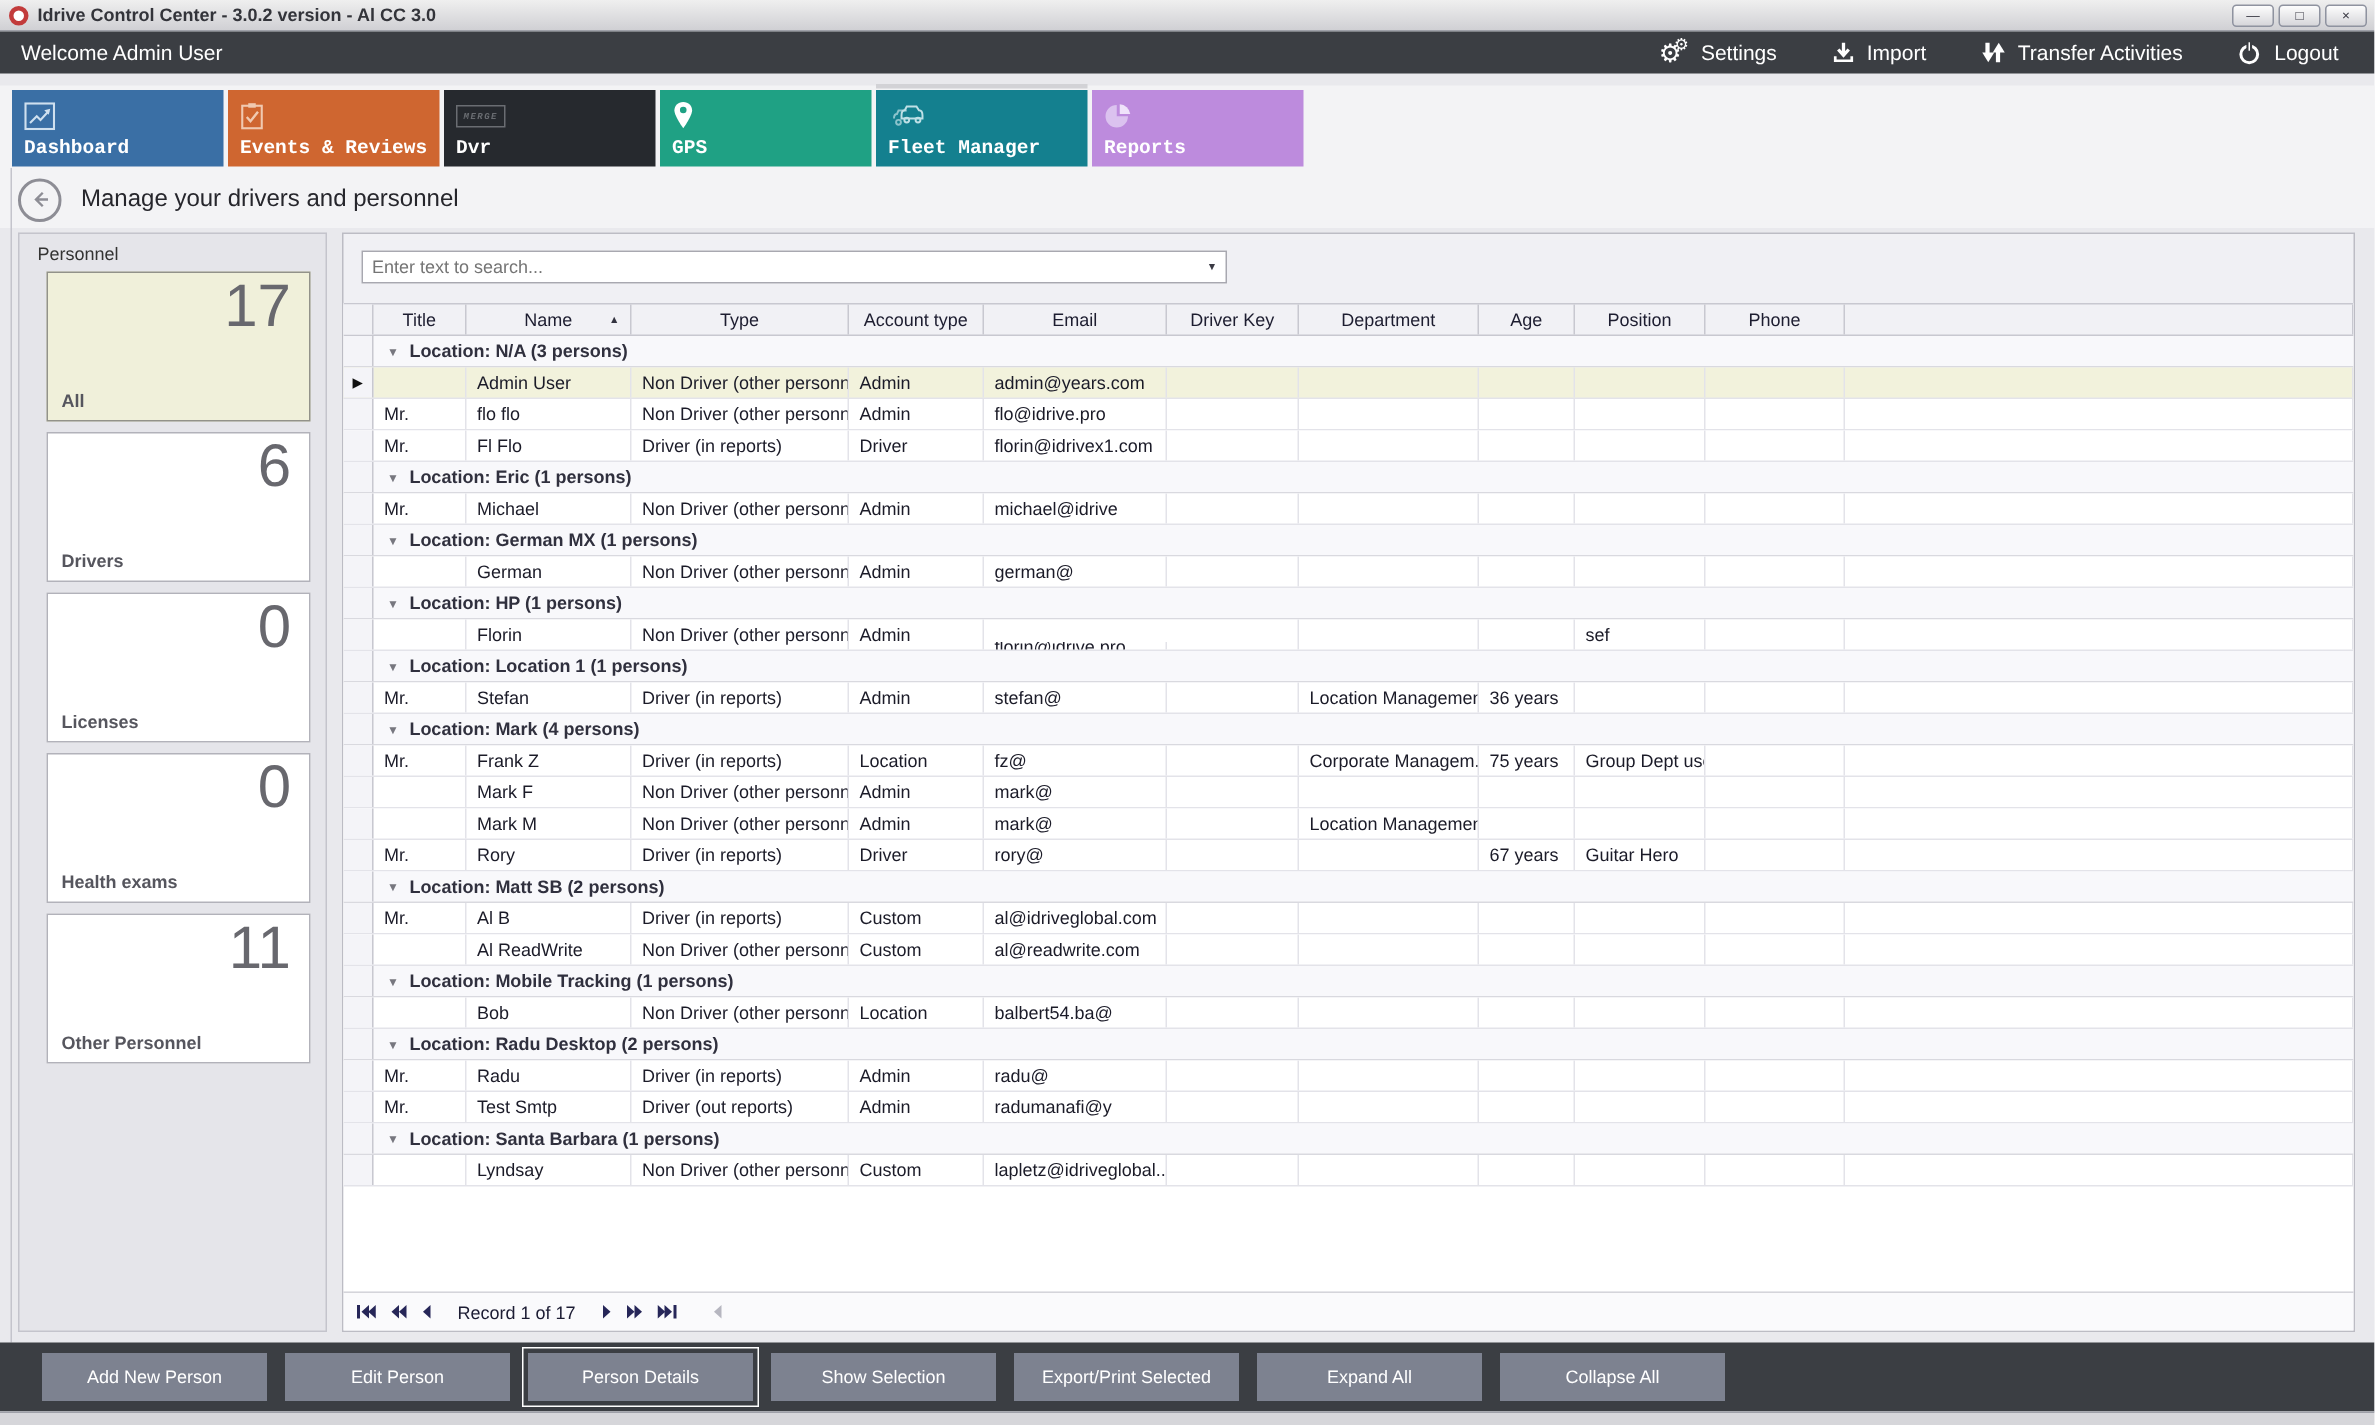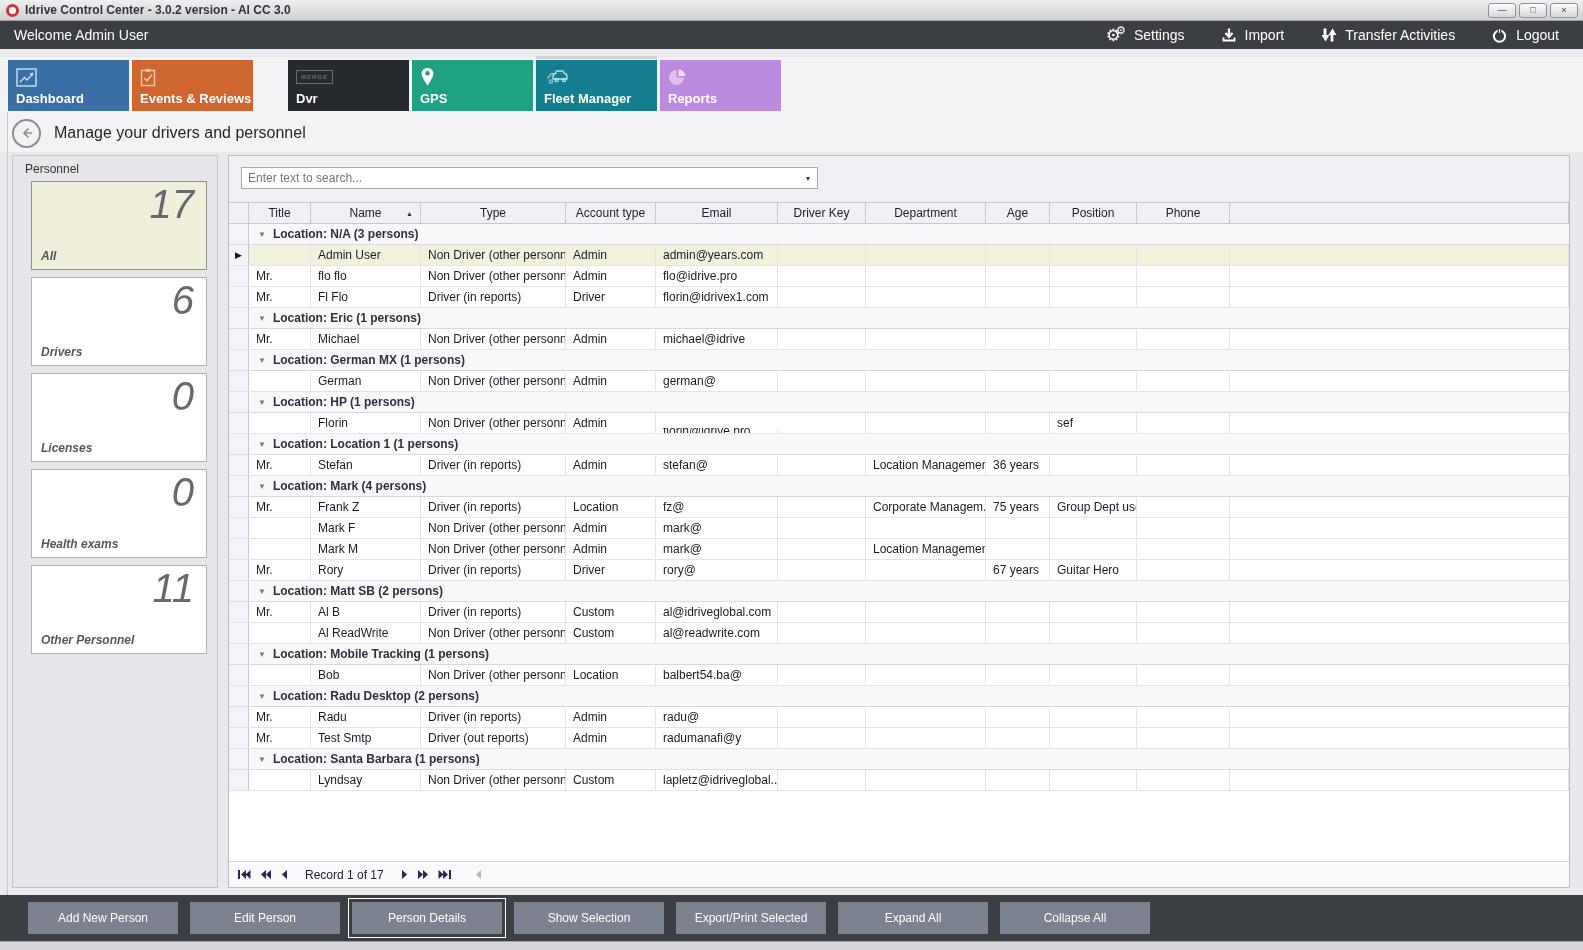--- a/index.html
+++ b/index.html
@@ -22,39 +22,39 @@
   
   .menubar { position:absolute; top:21px; left:0; right:0; height:28px;
     background:#3b3e43; display:flex; align-items:center; color:#fff; }
   .welcome { font-size:14px; padding-left:14px; }
   .menu-actions { margin-left:auto; display:flex; align-items:center; gap:36px; padding-right:24px; }
   .menu-action { display:flex; align-items:center; gap:8px; font-size:14px; cursor:pointer; }
   .menu-action .mi { display:flex; align-items:center; }
   
   .top-bg { position:absolute; top:57px; left:0; right:0; height:95px; background:#f3f3f5; }
   .nav-row { position:absolute; top:60px; left:8px; display:flex; gap:3px; }
-  .tile { width:121px; height:51px; position:relative; color:#fff; cursor:pointer; }
+  .tile { width:141px; height:51px; position:relative; color:#fff; cursor:pointer;font-family:Liberation Mono, monospace; }
   .tile .icon-area { position:absolute; top:6px; left:8px; height:22px; display:flex; align-items:center; }
   .tile .tile-label { position:absolute; bottom:5px; left:8px; font-weight:bold; font-size:13px; white-space:nowrap; }
   .tile.selected::before { content:""; position:absolute; top:-4px; left:0; right:0; height:3px; background:#d2d2d6; }
   .dvr-logo { border:1px solid #6a6d72; color:#6a6d72; font-size:6px; font-style:italic;
     font-weight:bold; letter-spacing:1px; padding:3px 4px; }
   
   .breadcrumb { position:absolute; top:114px; left:12px; height:38px; display:flex; align-items:center; gap:13px; }
   .back-btn { width:29px; height:29px; border-radius:50%; border:2px solid #8d8d95;
     display:flex; align-items:center; justify-content:center; background:transparent; cursor:pointer; }
   .crumb-title { font-size:16px; color:#26262c; }
   
   .content-bg { position:absolute; top:152px; left:0; right:0; height:743px; background:#e9e9ed; }
   .left-edge { position:absolute; left:7px; top:112px; width:1px; height:783px; background:#c4c4cc; }
   .sidebar { position:absolute; top:155px; left:12px; width:206px; height:733px;
     background:#e5e5ea; border:1px solid #c4c4cc; }
   .sidebar-header { font-size:12px; color:#333; padding:6px 0 0 12px; }
   .cards { position:absolute; top:25px; left:18px; right:10px; display:flex; flex-direction:column; gap:7px; }
-  .card { height:89px; background:#fff; border:1px solid #b2b2ba; position:relative; cursor:pointer;font-style:italic; }
+  .card { height:100px; background:#fff; border:1px solid #b2b2ba; position:relative; cursor:pointer; }
   .card.selected { background:#f0f0da; border-color:#92928a; }
   .card-count { position:absolute; top:0px; right:12px; font-size:40px; color:#68686e; }
   .card-label { position:absolute; bottom:6px; left:9px; font-size:12px; font-weight:bold; color:#56565e; }
   
   .main-panel { position:absolute; top:155px; left:228px; width:1342px; height:733px;
     background:#f0f0f4; border:1px solid #bcbcc4; }
   .search-combo { position:absolute; top:11px; left:12px; width:577px; height:22px;
     background:#fff; border:1px solid #a8a8b0; display:flex; align-items:center; }
   .search-input { flex:1; border:none; outline:none; font-size:12px; color:#333;
     padding-left:6px; font-family:inherit; background:transparent; height:100%; }
@@ -165,21 +165,21 @@
     <div class="tile" style="background: rgb(207, 102, 48);">
       <div class="icon-area">
         <svg width="16" height="19" viewBox="0 0 16 19">
           <rect x="1.5" y="2.5" width="13" height="15" fill="none" stroke="#f0c9b0" stroke-width="1.4"></rect>
           <rect x="5.5" y="0.8" width="5" height="3" fill="#f0c9b0"></rect>
           <path d="M4.5 10 l2.5 2.8 L12 6.5" fill="none" stroke="#f0c9b0" stroke-width="1.6"></path>
         </svg>
       </div>
       <div class="tile-label">Events &amp; Reviews</div>
     </div>
-    <div class="tile" style="background: rgb(38, 41, 46); margin-left: 32px;">
+    <div class="tile" style="background: rgb(38, 41, 46);">
       <div class="icon-area">
         <div class="dvr-logo">MERGE</div>
       </div>
       <div class="tile-label">Dvr</div>
     </div>
     <div class="tile" style="background: rgb(31, 161, 132);">
       <div class="icon-area">
         <svg width="15" height="20" viewBox="0 0 15 20">
           <path d="M7.5 1 C3.9 1 1.6 3.6 1.6 6.5 c0 4 5.9 12 5.9 12 s5.9-8 5.9-12 C13.4 3.6 11.1 1 7.5 1 z" fill="#ffffff"></path>
           <circle cx="7.5" cy="6.3" r="2.2" fill="#1fa184"></circle>

